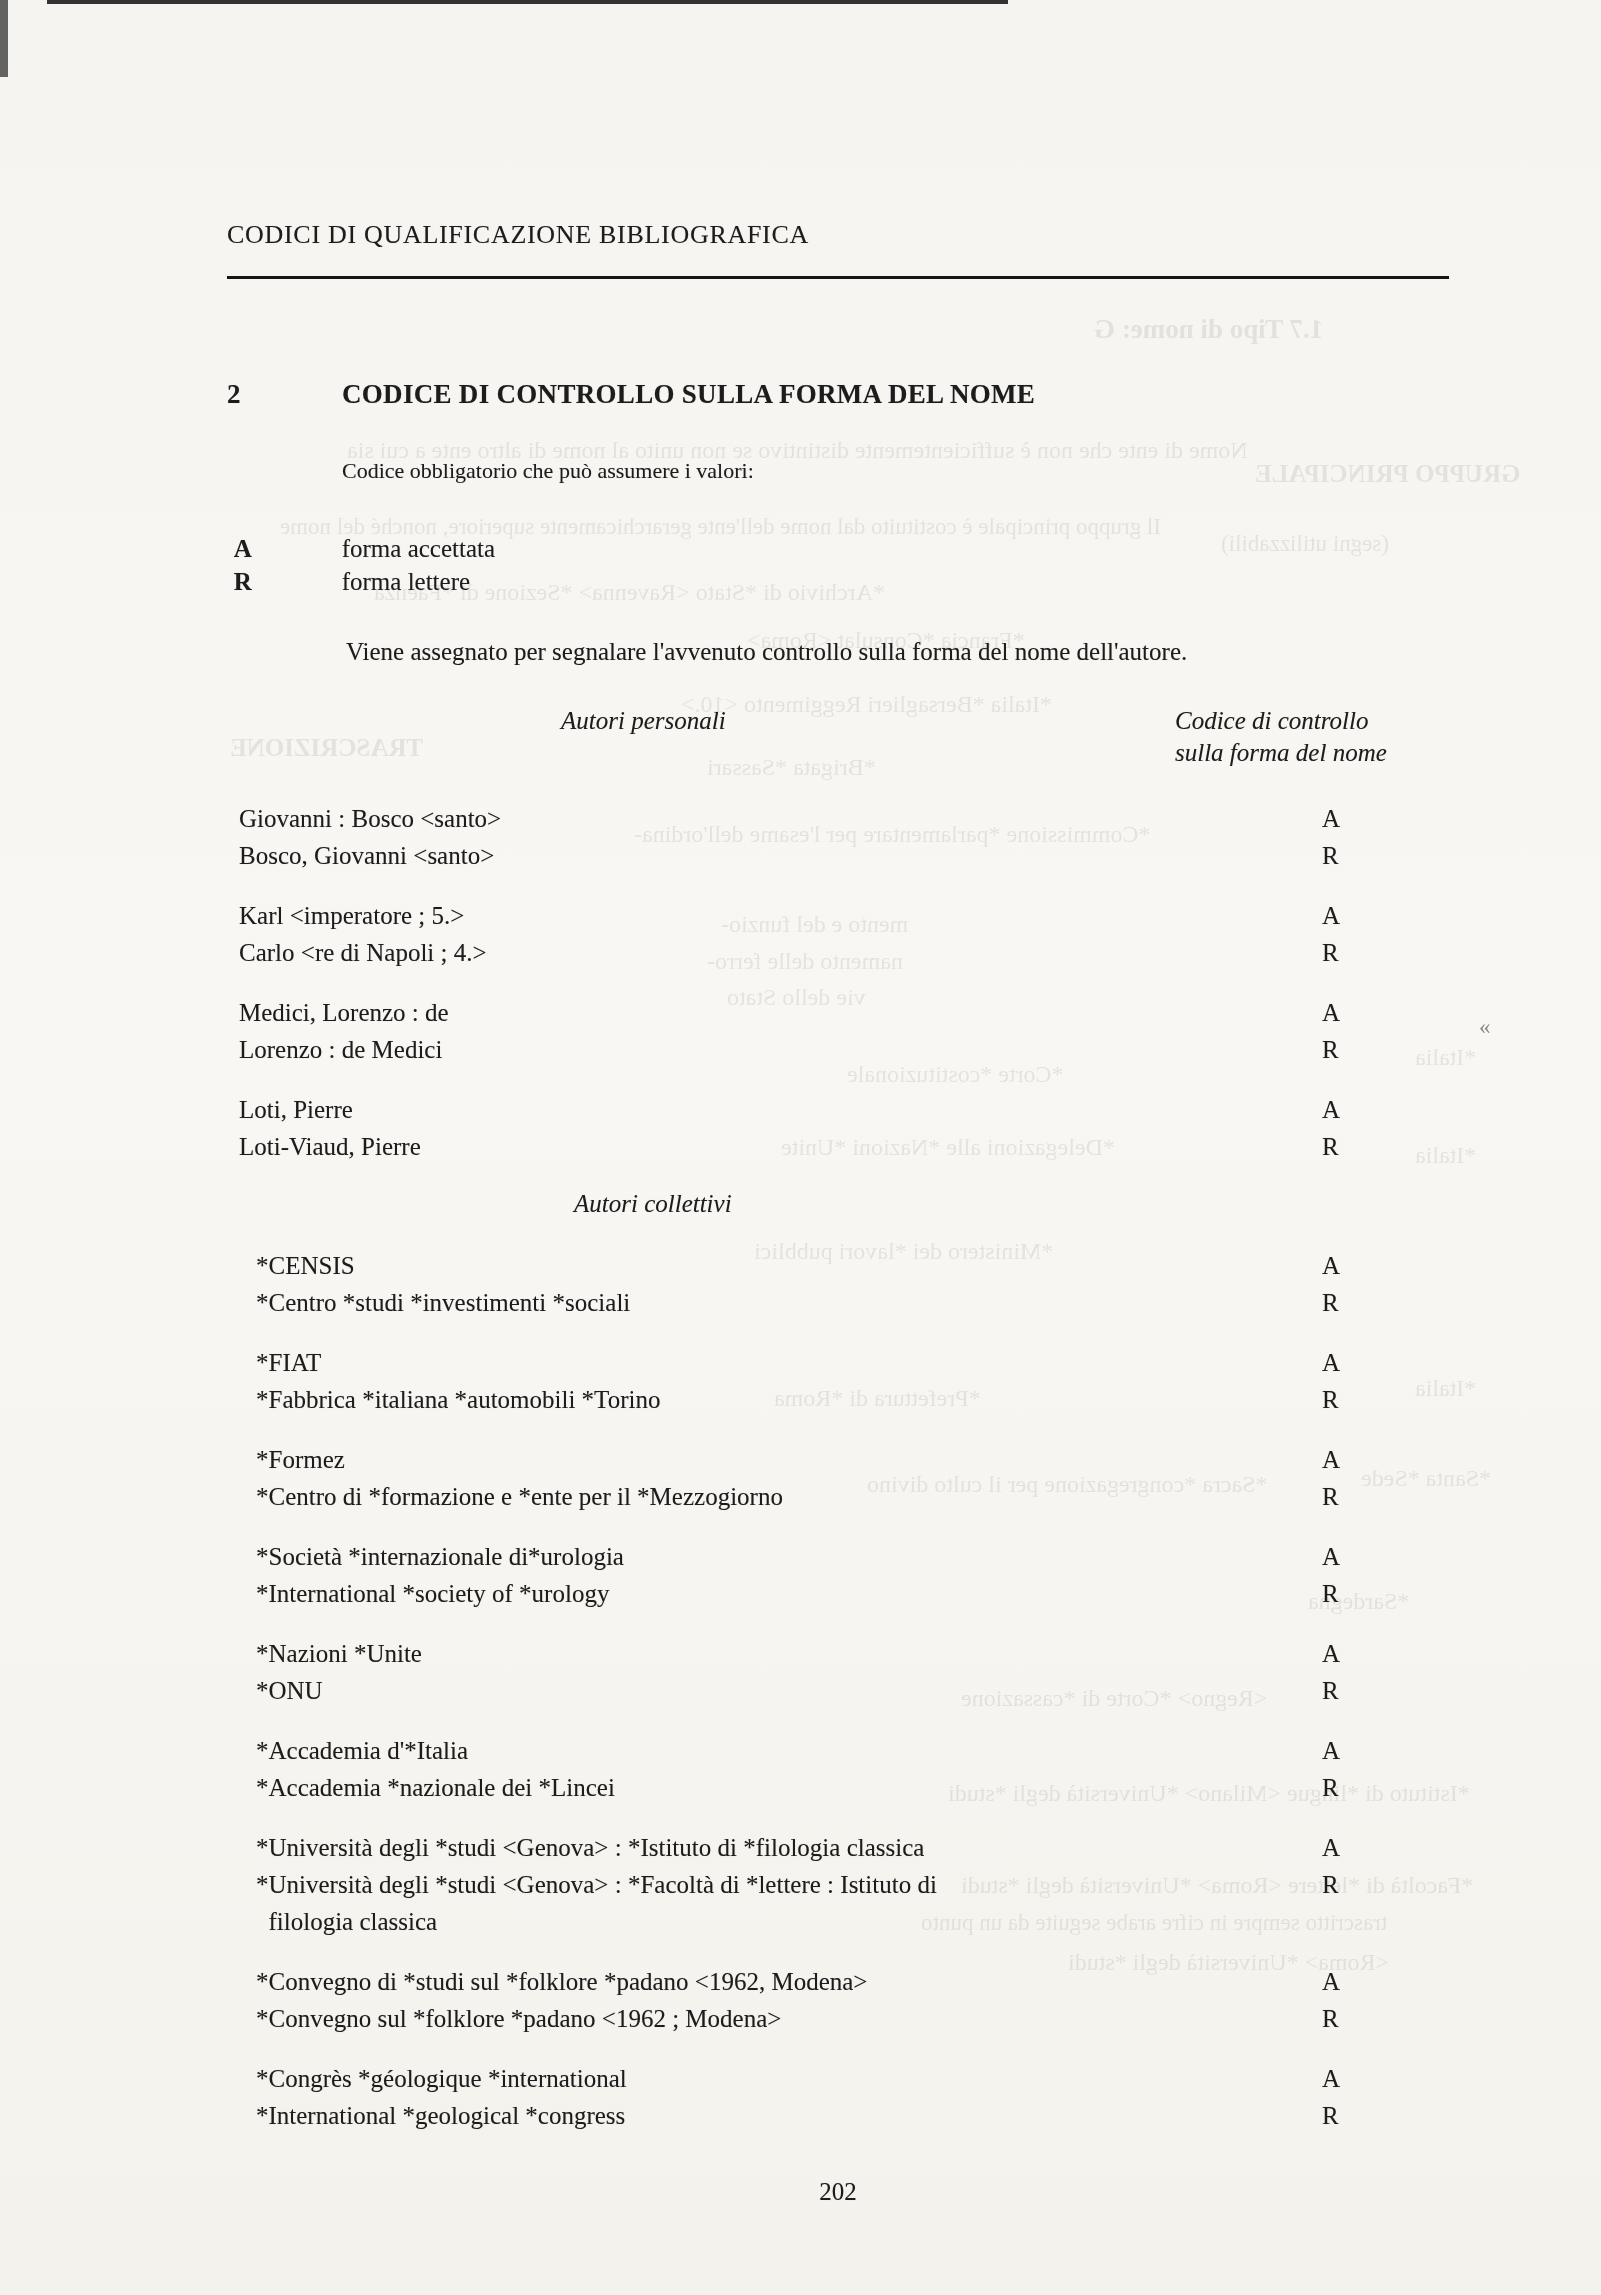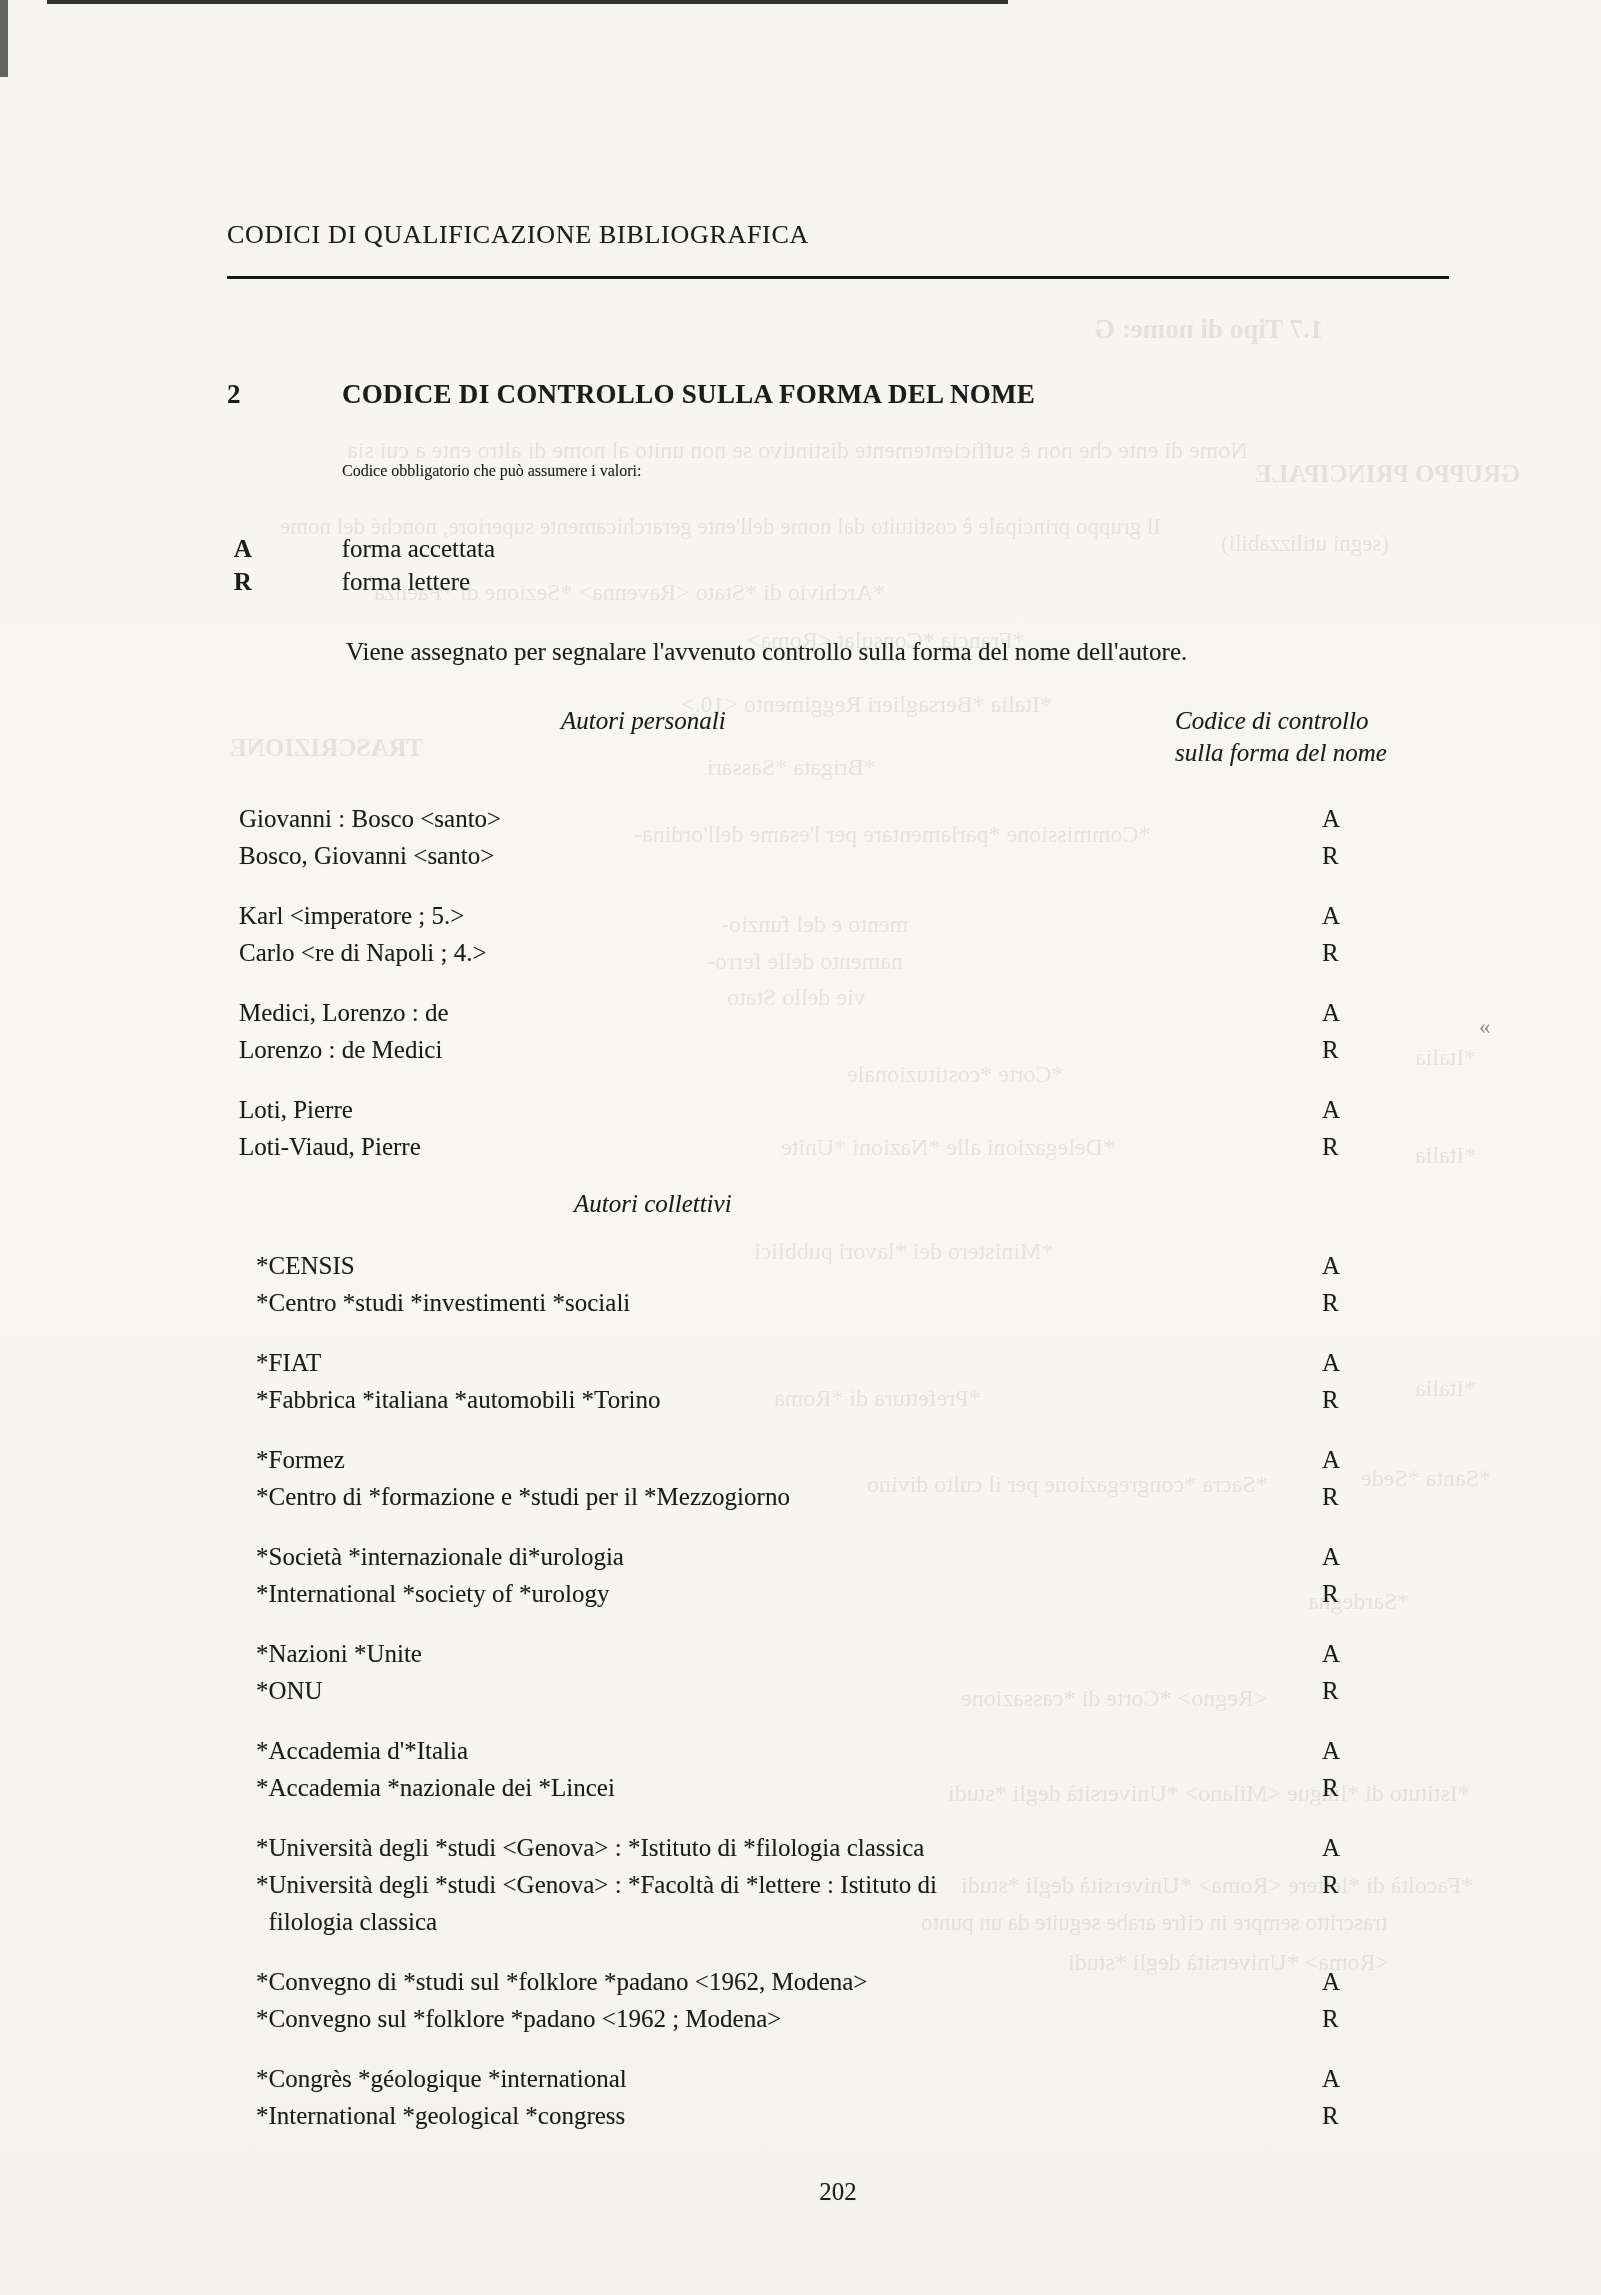--- a/index.html
+++ b/index.html
@@ -22,21 +22,21 @@
     z-index:2;
   }
   .content * { text-shadow:0 0 0.8px rgba(25,25,25,.28); }
 
   .running-head { font-size:26px; letter-spacing:0.7px; line-height:29px; }
   .rule { height:2.7px; background:#151515; margin-top:27px; border:0; }
 
   .section-heading { margin-top:99px; display:flex; font-weight:bold; font-size:27px; letter-spacing:0.3px; line-height:33px; }
   .sec-num { width:115px; flex:0 0 115px; }
 
-  .intro { margin:43px 0 0 115px; font-size:16px; line-height:33px; }
+  .intro { margin:43px 0 0 115px; font-size:22px; line-height:33px; }
 
   .code-defs { margin-top:45px; margin-left:6.7px; }
   .code-def { display:flex; font-size:25px; line-height:33px; }
   .code-letter { font-weight:bold; width:108px; flex:0 0 108px; }
 
   .note { margin:37px 0 0 119px; font-size:25px; line-height:33px; }
 
   .col-headers { display:flex; margin-top:37px; font-style:italic; font-size:25px; line-height:32px; }
   .col-personal { margin-left:334px; }
   .col-code { margin-left:auto; width:274px; text-align:left; }
@@ -208,21 +208,21 @@
           <span class="entry-text">*Fabbrica *italiana *automobili *Torino</span>
           <span class="entry-code">R</span>
         </div>
       </div>
       <div class="entry-group">
         <div class="entry-row">
           <span class="entry-text">*Formez</span>
           <span class="entry-code">A</span>
         </div>
         <div class="entry-row">
-          <span class="entry-text">*Centro di *formazione e *studi per il *Mezzogiorno</span>
+          <span class="entry-text">*Centro di *formazione e *ente per il *Mezzogiorno</span>
           <span class="entry-code">R</span>
         </div>
       </div>
       <div class="entry-group">
         <div class="entry-row">
           <span class="entry-text">*Società *internazionale di*urologia</span>
           <span class="entry-code">A</span>
         </div>
         <div class="entry-row">
           <span class="entry-text">*International *society of *urology</span>

